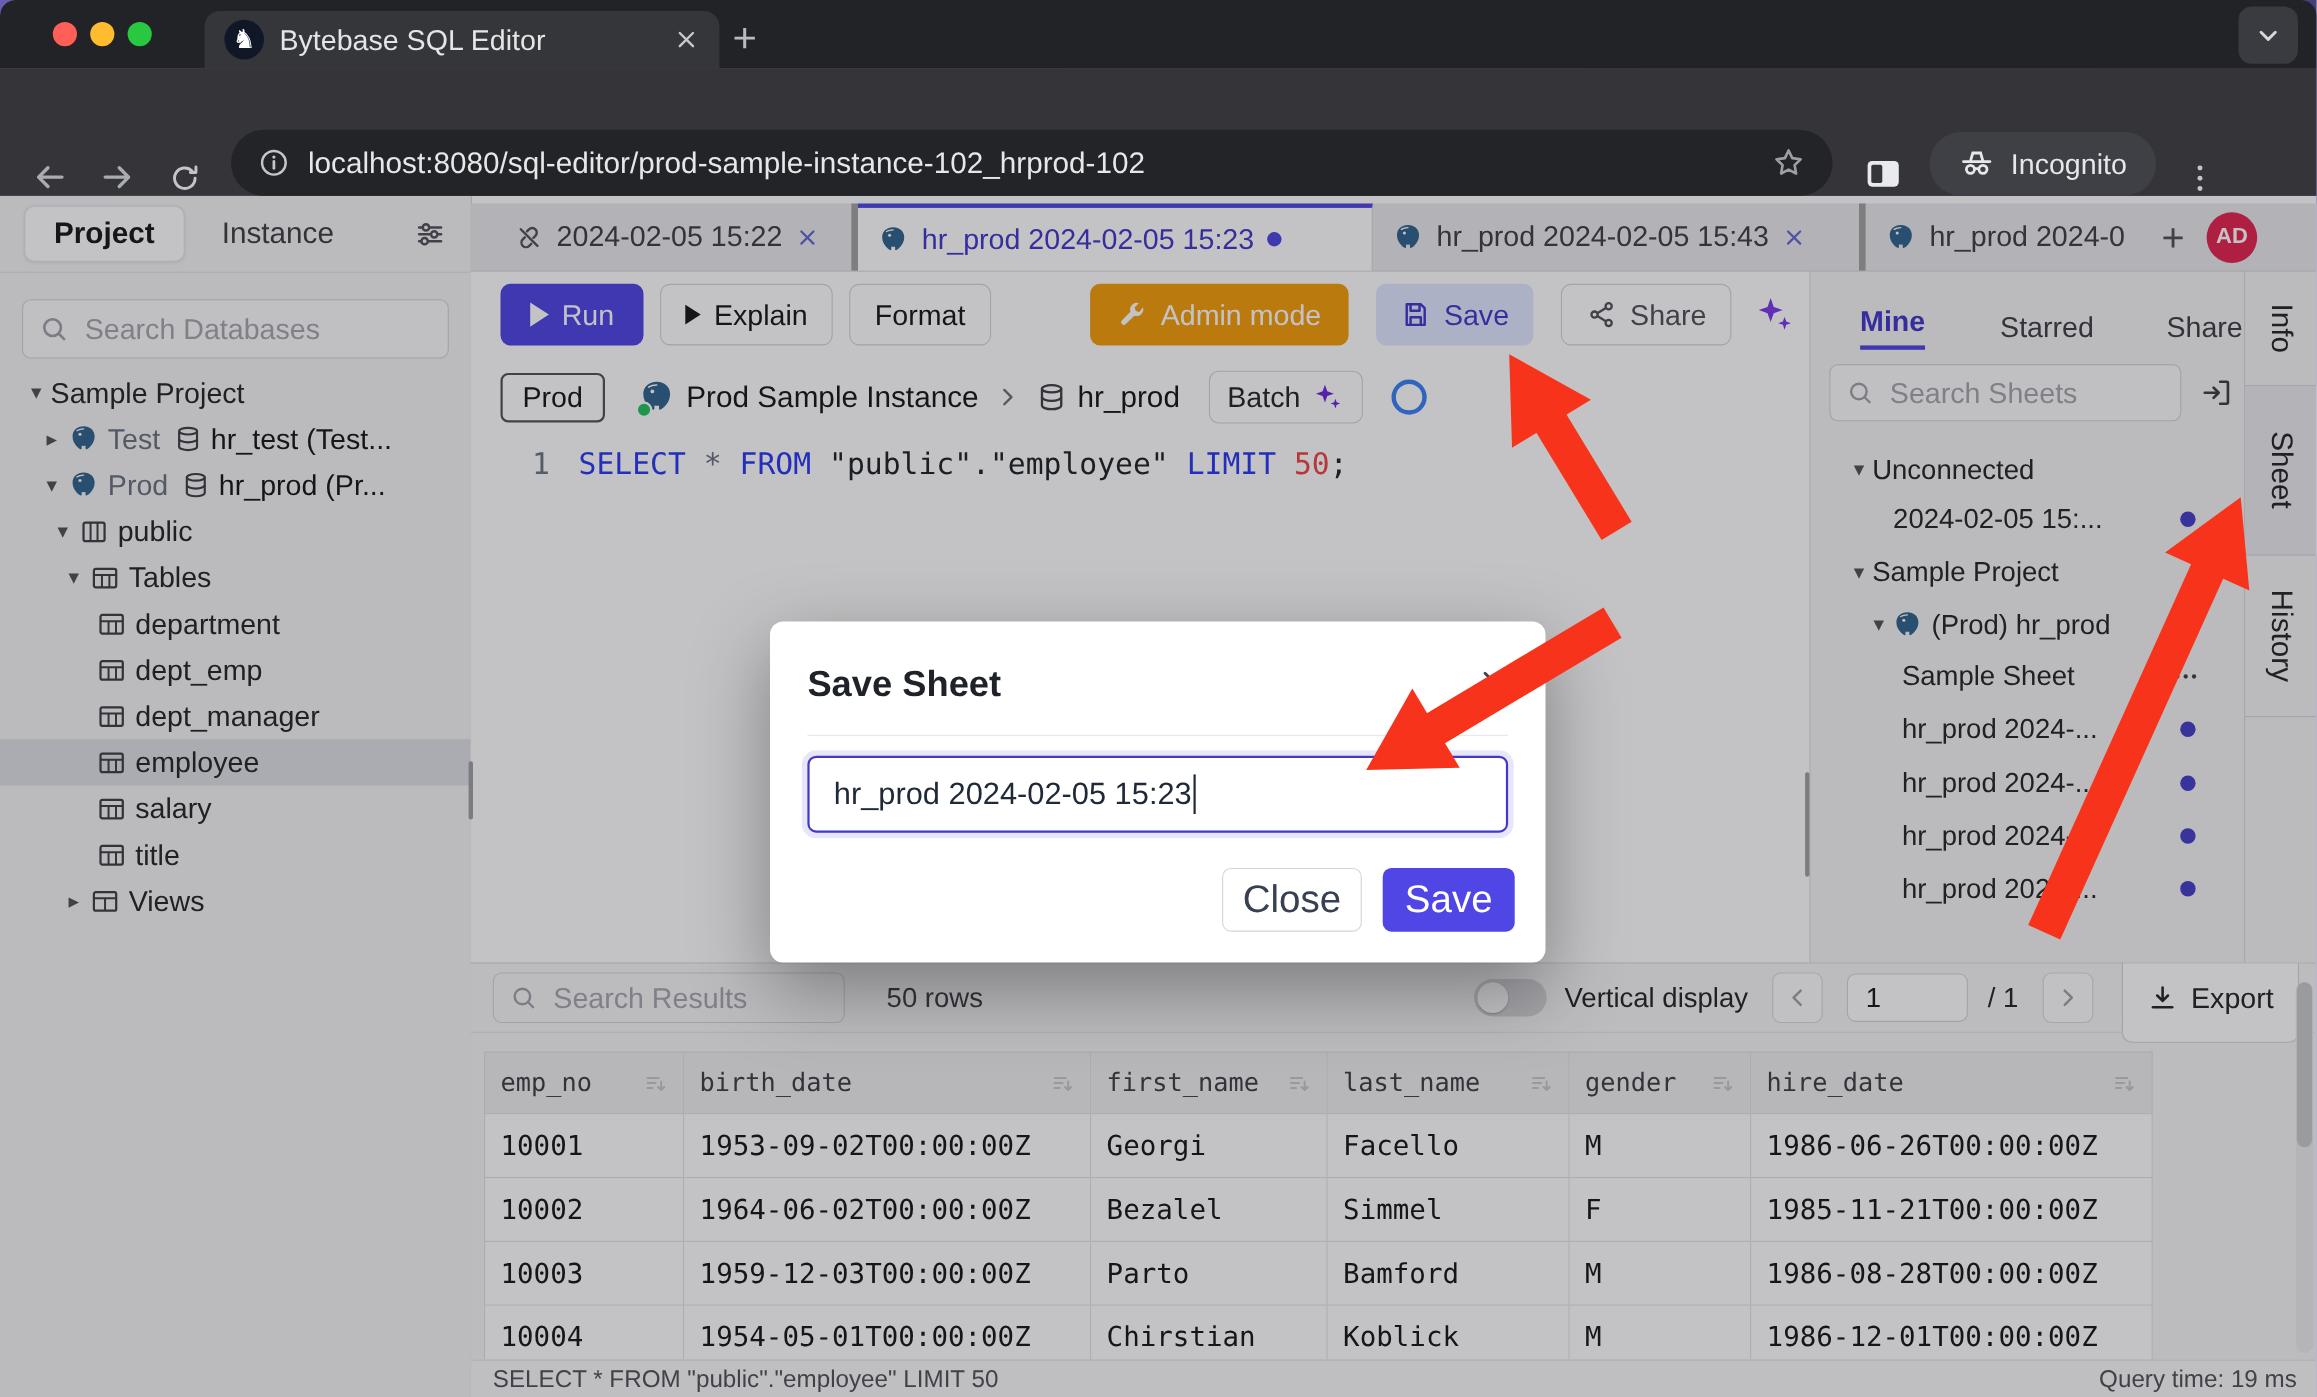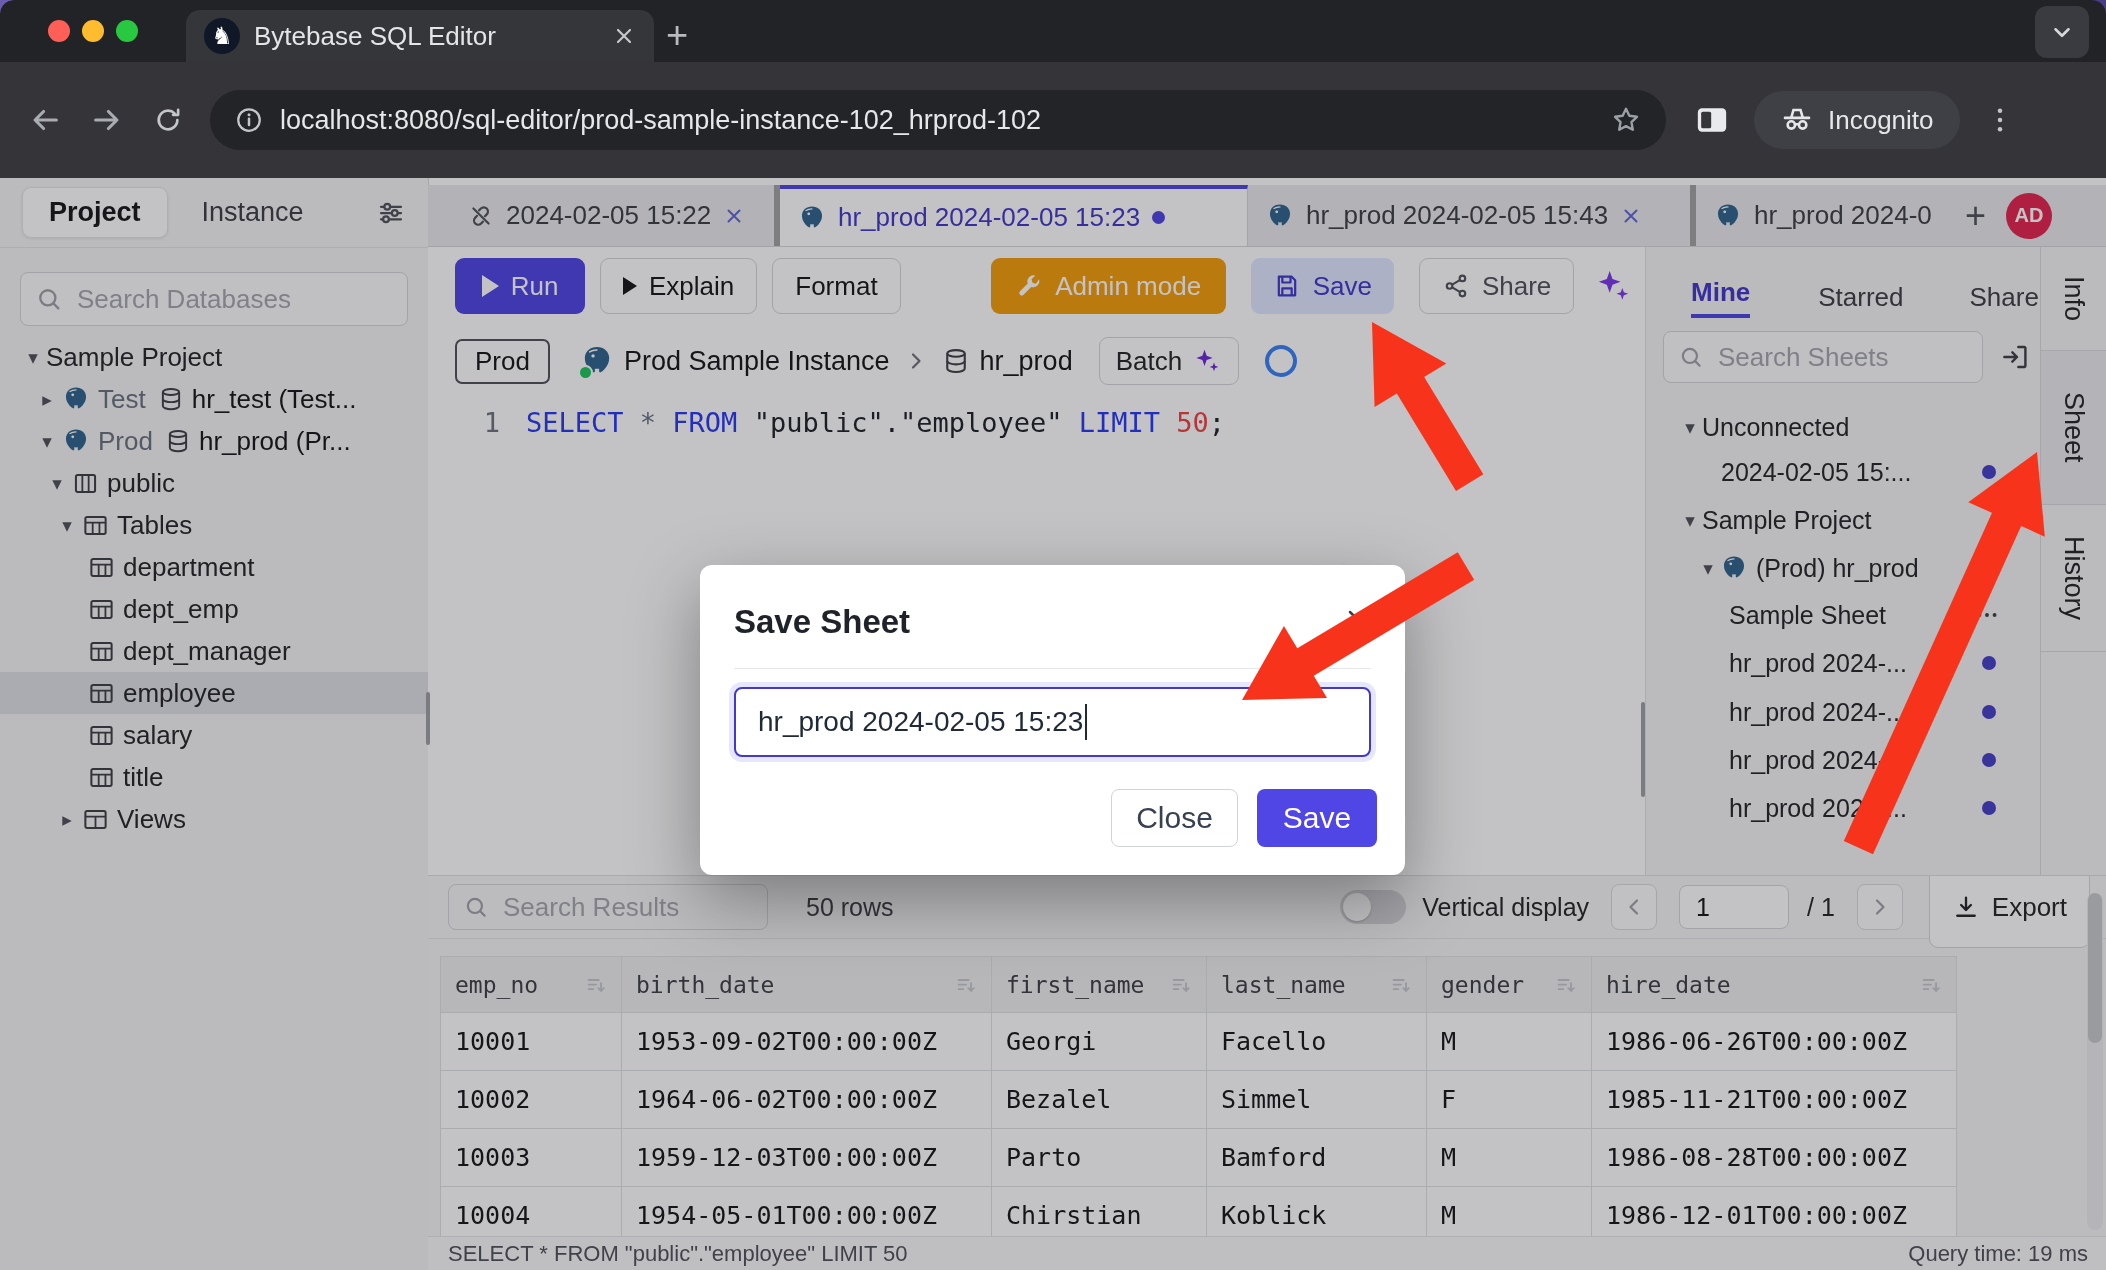--- a/index.html
+++ b/index.html
@@ -12,21 +12,21 @@
   .screen{position:relative;width:2106px;height:1270px;border-radius:14px 14px 0 0;overflow:hidden;}
   
   .chrome{position:absolute;top:0;left:0;right:0;height:178px;z-index:10;}
   .titlebar{position:relative;height:62px;background:#222327;border-radius:14px 14px 0 0;}
   .light{position:absolute;top:20px;width:22px;height:22px;border-radius:50%;}
   .btab{position:absolute;left:186px;top:10px;width:468px;height:52px;background:#35363a;border-radius:14px 14px 0 0;display:flex;align-items:center;padding:0 18px;box-sizing:border-box;color:#e4e5e7;font-size:26px;}
   .btab .fav{width:36px;height:36px;border-radius:50%;background:#101726;color:#fff;display:flex;align-items:center;justify-content:center;font-size:24px;margin-right:14px;flex:none;}
   .btab .ttl{flex:1;white-space:nowrap;overflow:hidden;}
   .newtab{position:absolute;left:666px;top:12px;color:#b9babd;font-size:38px;font-weight:300;line-height:46px;}
   .winchev{position:absolute;right:17px;top:6px;width:54px;height:52px;background:#3a3b40;border-radius:12px;display:flex;align-items:center;justify-content:center;color:#d6d7d9;}
-  .navbar{position:relative;height:116px;background:#353539;display:flex;align-items:center;}
+  .navbar{position:relative;height:116px;background:#353539;display:flex;align-items:flex-end;}
   .navic{color:#a9acb0;margin-left:28px;flex:none;display:flex;}
   .urlpill{margin-left:26px;width:1456px;height:60px;background:#232428;border-radius:30px;display:flex;align-items:center;padding:0 24px;box-sizing:border-box;flex:none;}
   .urltext{color:#e6e7e9;font-size:27px;margin-left:16px;white-space:nowrap;overflow:hidden;flex:1;}
   .incog{margin-left:22px;height:58px;background:#3f4045;border-radius:29px;display:flex;align-items:center;padding:0 26px;color:#e6e7e9;font-size:26px;flex:none;}
   .ic{display:inline-block;vertical-align:middle;flex:none;}
   
   .page{position:absolute;top:178px;left:0;right:0;bottom:0;background:#fff;z-index:1;}
   .page::after{content:'';position:absolute;inset:0;background:rgba(16,16,22,.25);z-index:40;pointer-events:none;}
   
   .lsb{position:absolute;left:0;top:0;width:428px;bottom:0;background:#f4f4f5;border-right:1px solid #d9d9dc;}
@@ -113,21 +113,21 @@
   
   .statusbar{position:absolute;left:428px;right:0;bottom:0;height:34px;background:#fafafa;border-top:1px solid #e4e4e7;display:flex;align-items:center;padding:0 18px 0 20px;box-sizing:border-box;font-size:22px;color:#52525b;}
   .statusbar .qt{margin-left:auto;}
   
   .modal{position:absolute;left:700px;top:565px;width:705px;height:310px;background:#fff;border-radius:12px;box-shadow:0 24px 70px rgba(0,0,0,.35);z-index:60;box-sizing:border-box;padding:0 34px;}
   .mtitle{font-size:33px;font-weight:600;color:#1f2329;position:absolute;left:34px;top:38px;}
   .mclose{position:absolute;right:34px;top:40px;color:#3f3f46;display:flex;}
   .mdivider{position:absolute;left:34px;right:34px;top:103px;height:1px;background:#e5e7eb;}
   .minput{position:absolute;left:34px;top:122px;width:637px;height:70px;border:2px solid #4338c9;border-radius:8px;box-sizing:border-box;display:flex;align-items:center;padding:0 22px;box-shadow:0 0 0 5px rgba(99,102,241,.16);font-size:28px;color:#1f2937;background:#fff;white-space:nowrap;}
   .caret{display:inline-block;width:2px;height:36px;background:#1f2937;margin-left:2px;}
-  .mbtn{position:absolute;top:224px;height:58px;border-radius:8px;display:flex;align-items:center;justify-content:center;font-size:30px;box-sizing:border-box;}
+  .mbtn{position:absolute;top:224px;height:58px;border-radius:8px;display:flex;align-items:center;justify-content:center;font-size:35px;box-sizing:border-box;}
   .mbtn.close{left:411px;width:127px;background:#fff;border:1px solid #d1d5db;color:#374151;}
   .mbtn.save{left:557px;width:120px;background:#4f46e5;color:#fff;font-weight:500;}
   
   .arrows{position:absolute;inset:0;z-index:70;pointer-events:none;}
 </style>
 </head>
 <body>
 
 <svg width="0" height="0" style="position:absolute">
   <defs>

